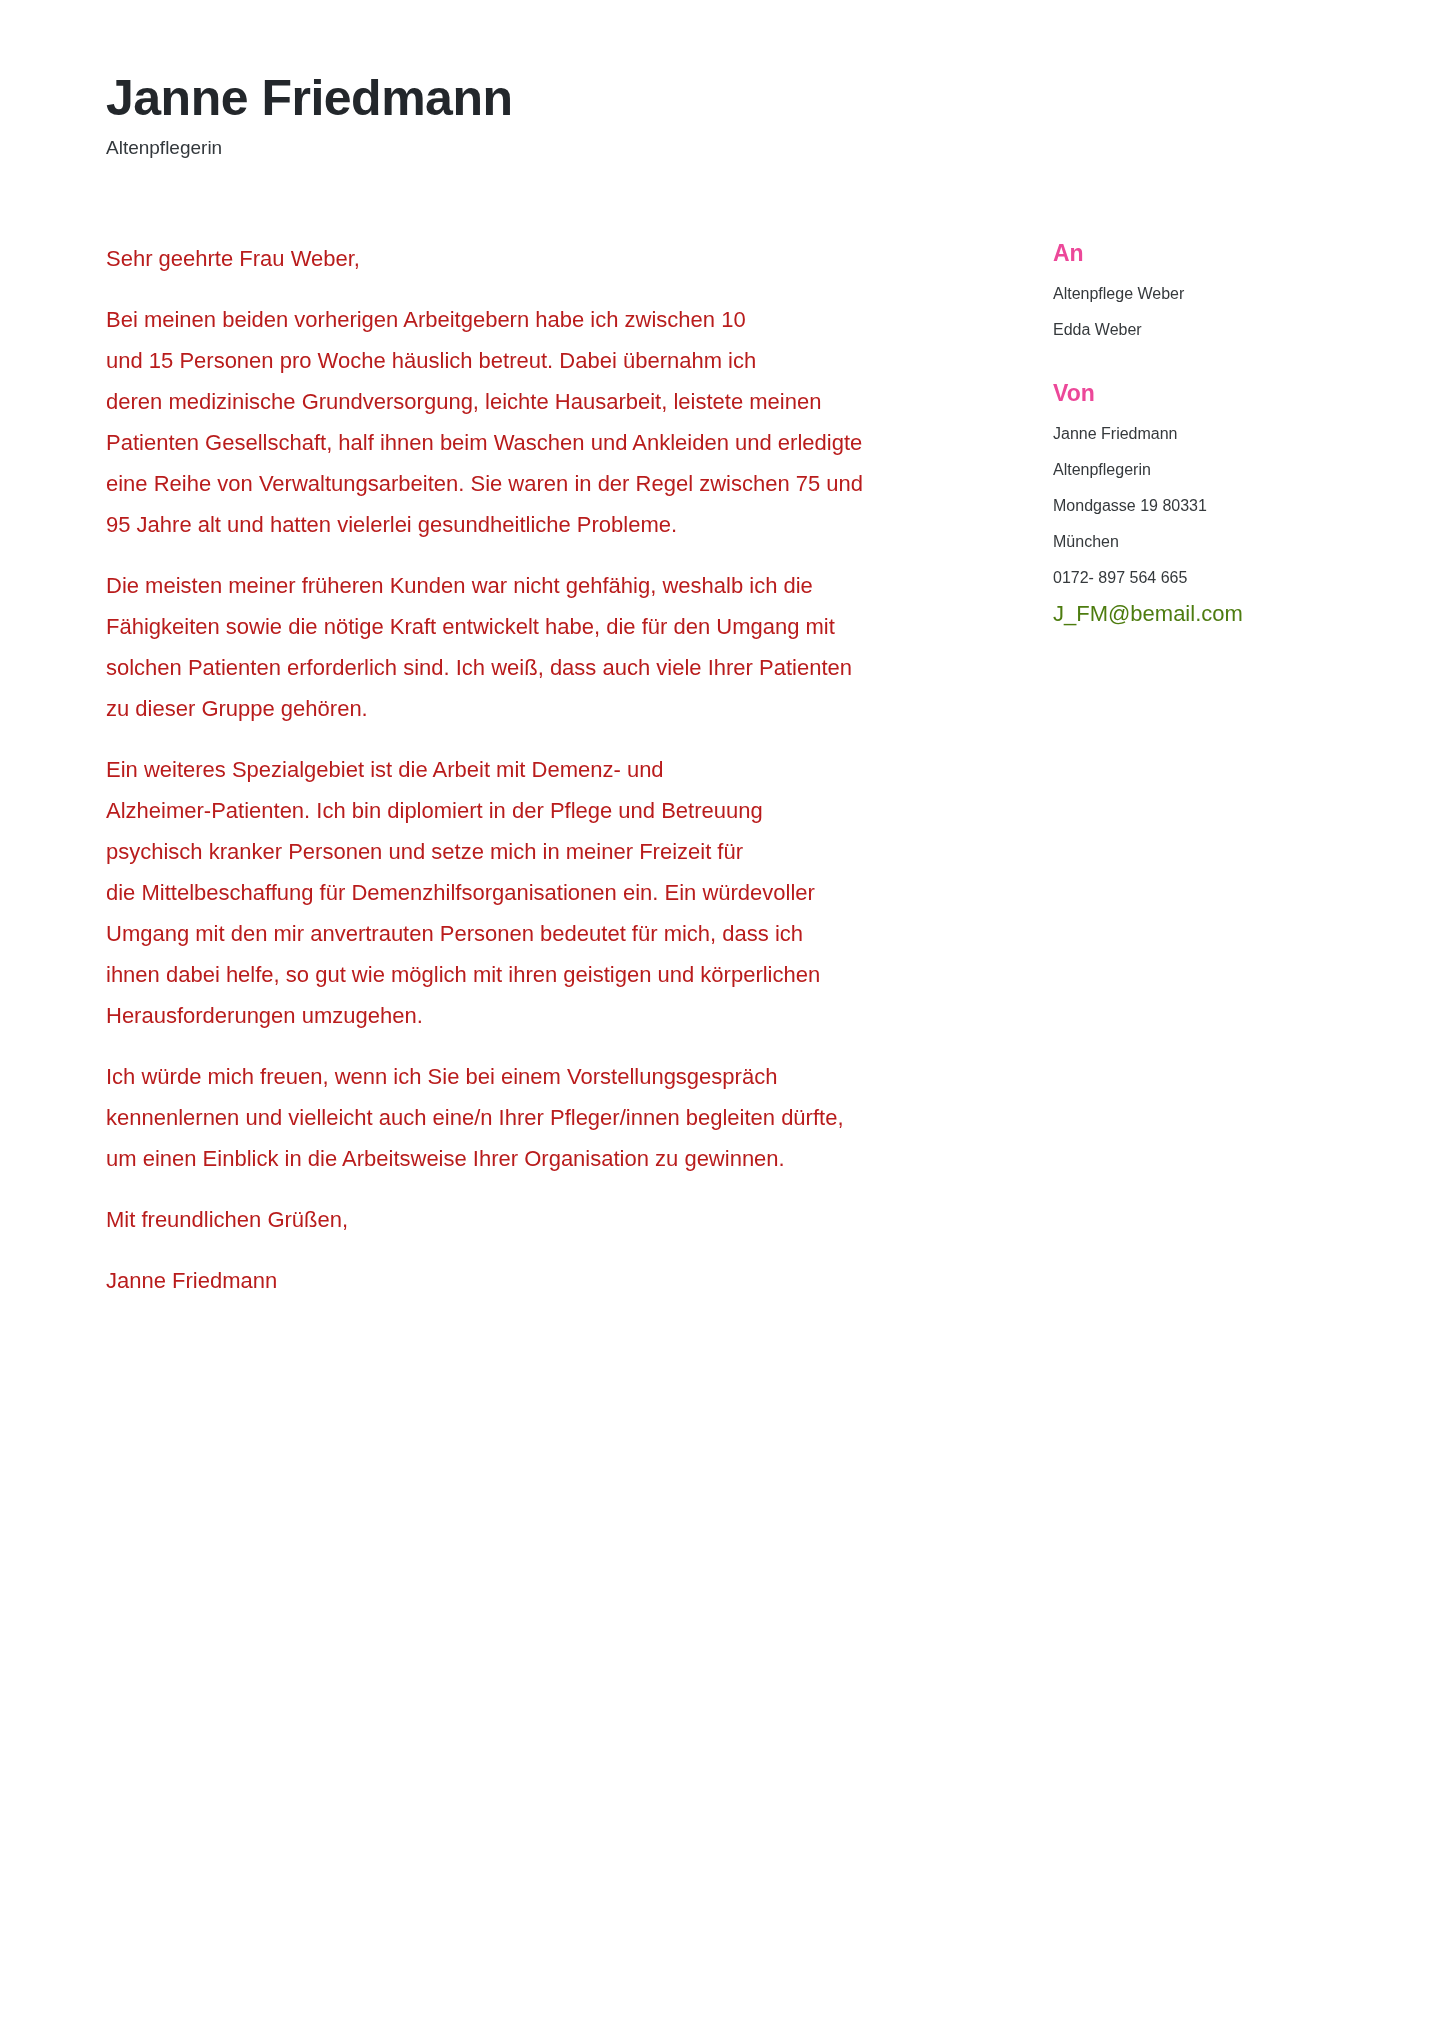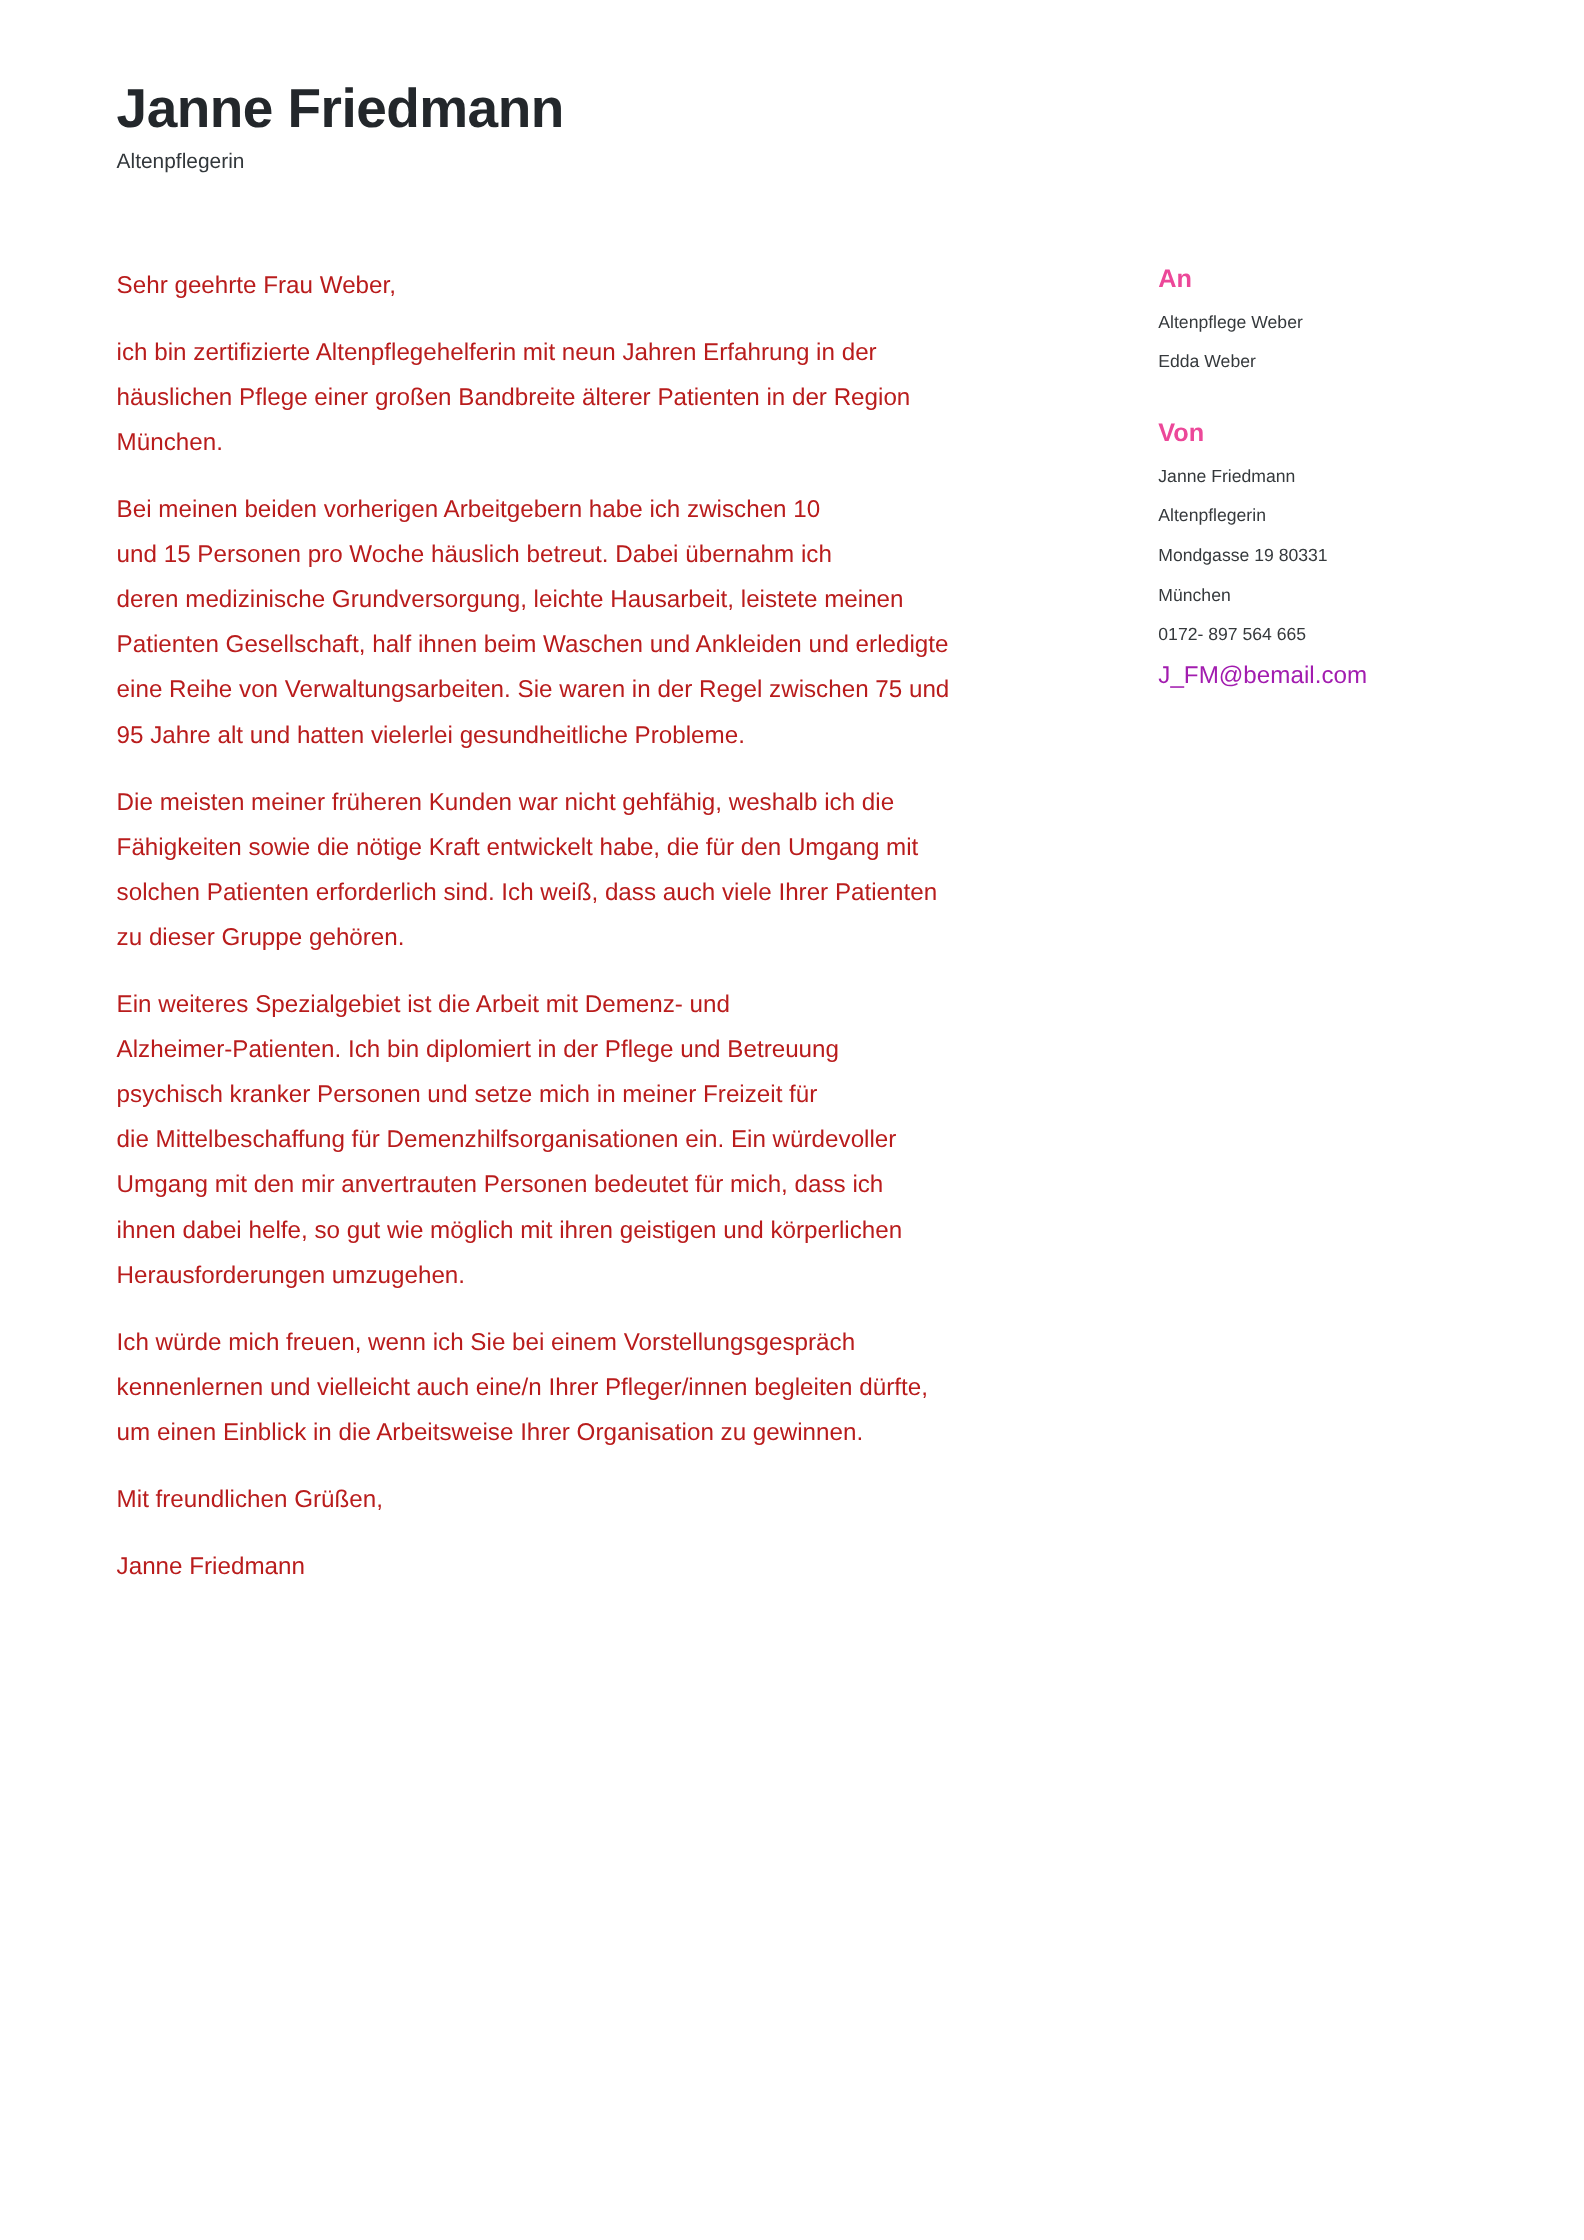--- a/index.html
+++ b/index.html
@@ -53,40 +53,37 @@
     margin-top: 8px;
     font-size: 16px;
     line-height: 36px;
     white-space: pre-line;
   }
   .from-block { margin-top: 30px; }
   .email-link {
     display: inline-block;
     font-size: 22px;
     line-height: 36px;
-    color: #a21caf;
+    color: #4d7c0f;
     text-decoration: none;
     cursor: pointer;
   }
 </style>
 </head>
 <body>
 
 <div class="page">
 
   <div class="header">
     <h1 class="name">Janne Friedmann</h1>
     <div class="role">Altenpflegerin</div>
   </div>
 
   <div class="main">
     <p>Sehr geehrte Frau Weber,</p>
-    <p>ich bin zertifizierte Altenpflegehelferin mit neun Jahren Erfahrung in der
-häuslichen Pflege einer großen Bandbreite älterer Patienten in der Region
-München.</p>
     <p>Bei meinen beiden vorherigen Arbeitgebern habe ich zwischen 10
 und 15 Personen pro Woche häuslich betreut. Dabei übernahm ich
 deren medizinische Grundversorgung, leichte Hausarbeit, leistete meinen
 Patienten Gesellschaft, half ihnen beim Waschen und Ankleiden und erledigte
 eine Reihe von Verwaltungsarbeiten. Sie waren in der Regel zwischen 75 und
 95 Jahre alt und hatten vielerlei gesundheitliche Probleme.</p>
     <p>Die meisten meiner früheren Kunden war nicht gehfähig, weshalb ich die
 Fähigkeiten sowie die nötige Kraft entwickelt habe, die für den Umgang mit
 solchen Patienten erforderlich sind. Ich weiß, dass auch viele Ihrer Patienten
 zu dieser Gruppe gehören.</p>

